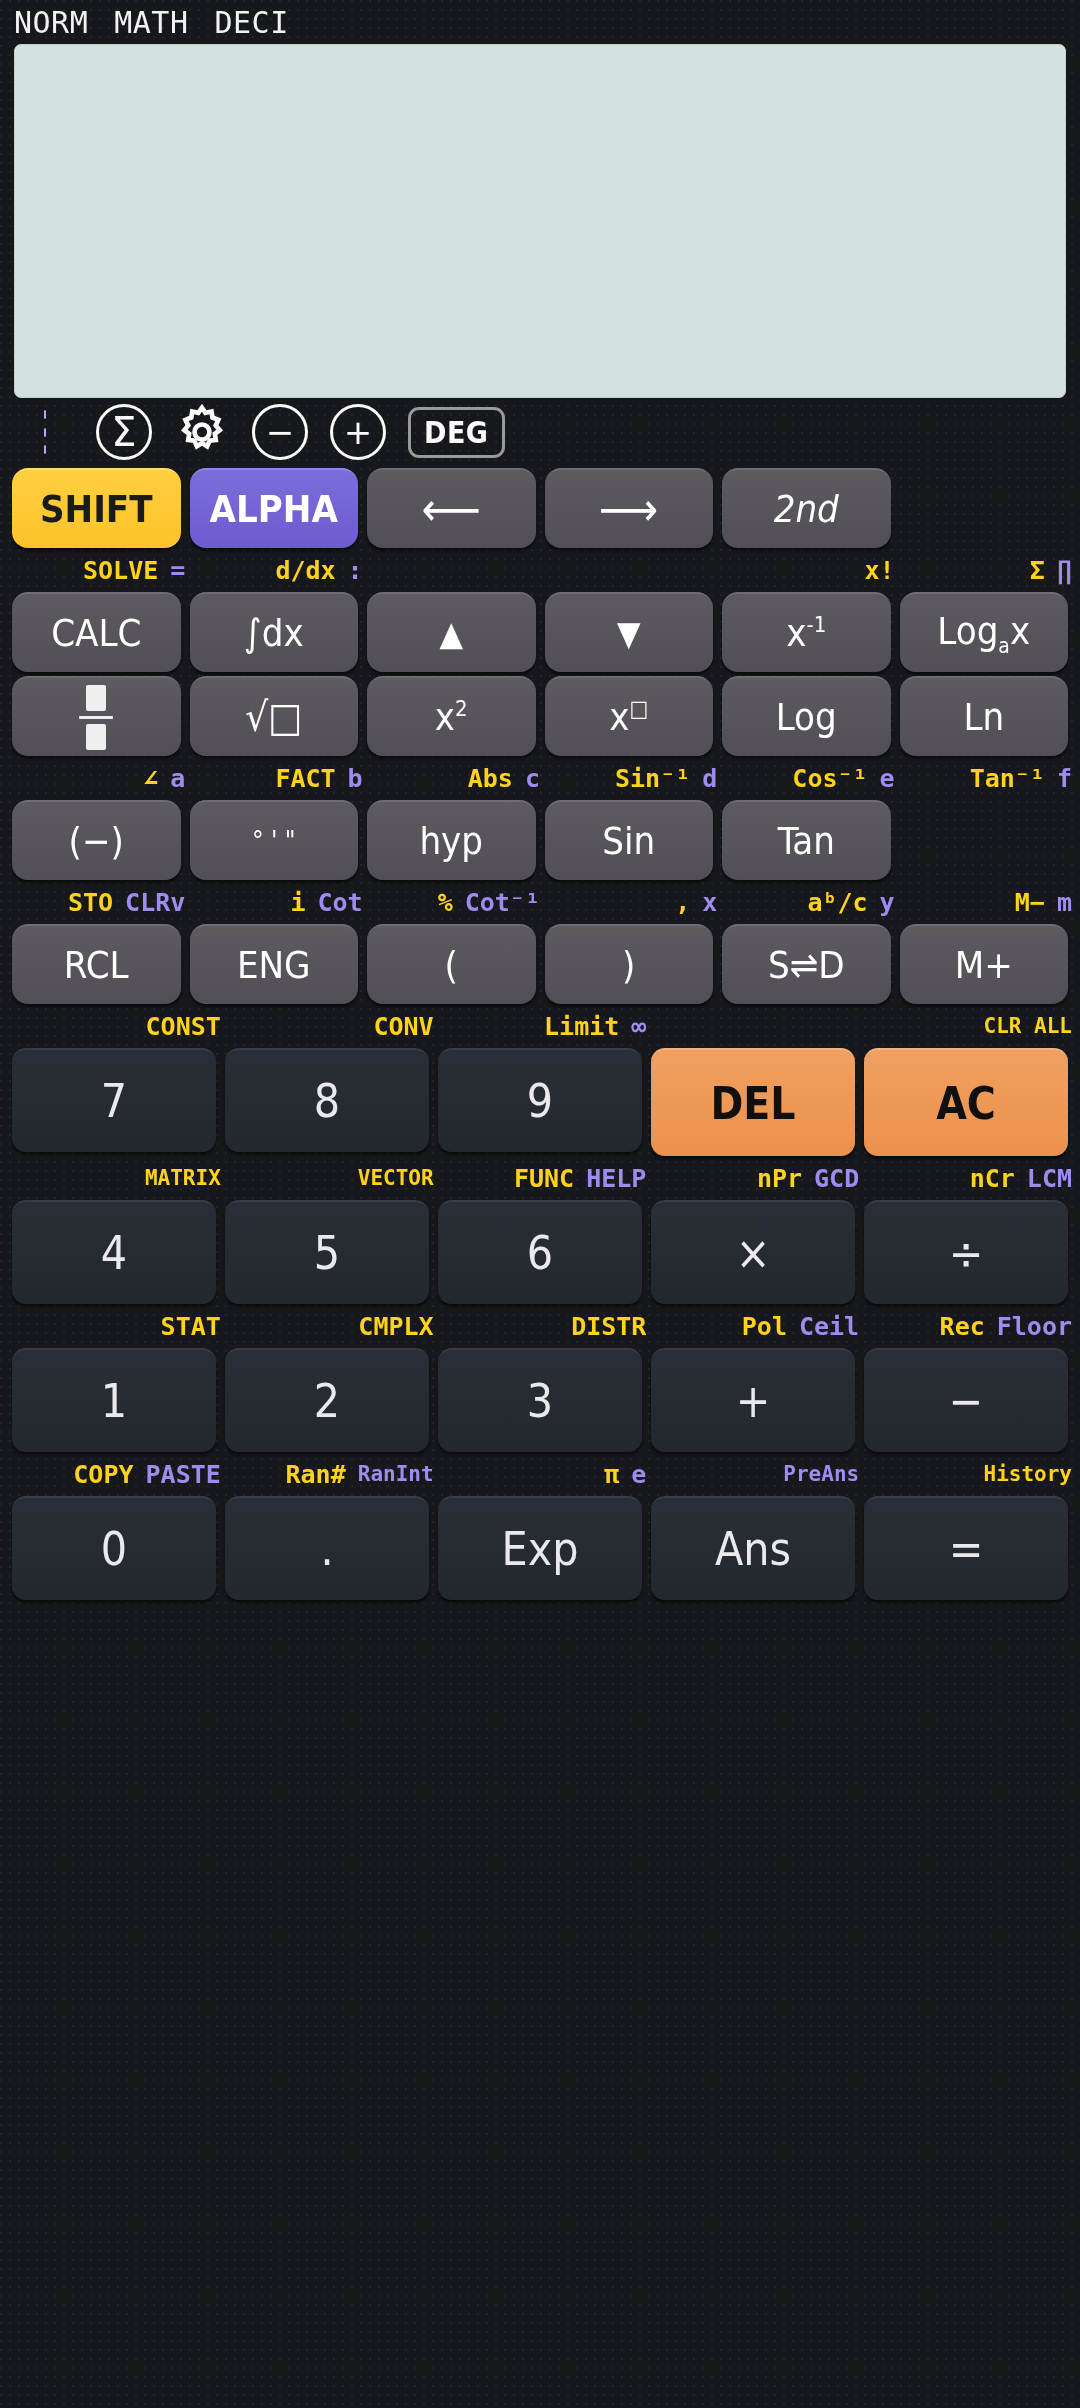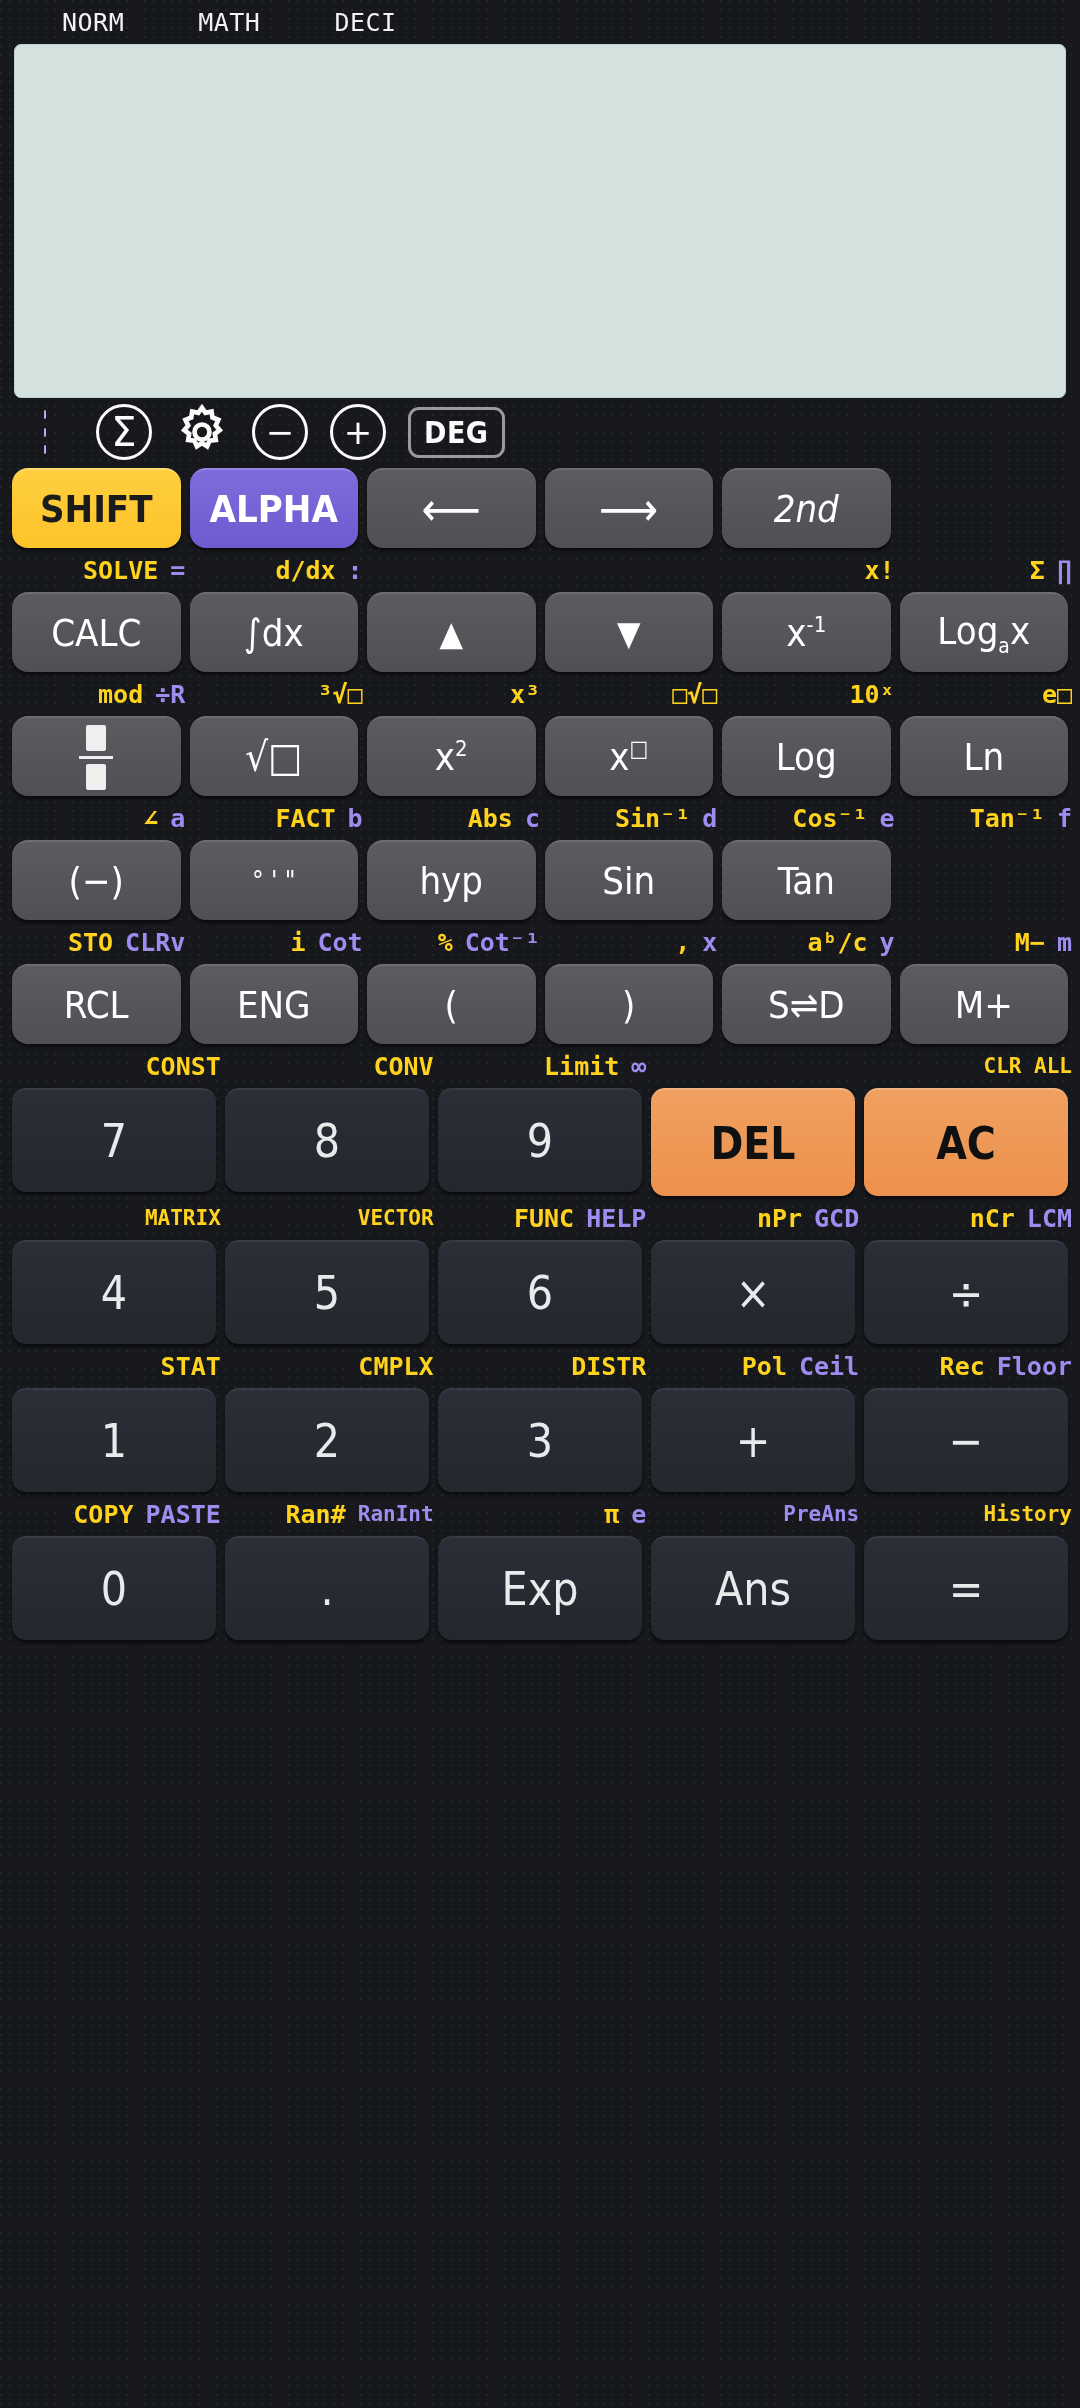--- a/index.html
+++ b/index.html
@@ -21,23 +21,22 @@
   #status-bar {
     height: 44px;
     display: flex;
     align-items: center;
     padding-left: 14px;
     gap: 26px;
   }
   #status-bar .st {
     color: #f2f2f2;
     font-family: "DejaVu Sans Mono", monospace;
-    font-size: 25px;
+    font-size: 30px;
     letter-spacing: 0.5px;
-    margin-left: 48px;
   }
 
   
   #display {
     margin: 0 14px;
     height: 354px;
     background: #d4e2df;
     border-radius: 7px;
     border: 1px solid #c2d2cf;
   }
@@ -220,41 +219,20 @@
       <div class="key tri">
         <span>▼</span>
       </div>
       <div class="key">
         <span>x<sup>-1</sup></span>
       </div>
       <div class="key">
         <span>Log<sub>a</sub>x</span>
       </div>
     </div>
-    <div class="labelrow">
-      <div class="lcell">
-        <span class="lbl-y">mod</span>
-        <span class="lbl-p">÷R</span>
-      </div>
-      <div class="lcell">
-        <span class="lbl-y">³√□</span>
-      </div>
-      <div class="lcell">
-        <span class="lbl-y">x³</span>
-      </div>
-      <div class="lcell">
-        <span class="lbl-y">□√□</span>
-      </div>
-      <div class="lcell">
-        <span class="lbl-y">10ˣ</span>
-      </div>
-      <div class="lcell">
-        <span class="lbl-y">e□</span>
-      </div>
-    </div>
     <div class="keyrow">
       <div class="key">
         <span class="fracicon">
           <i></i>
           <b></b>
           <i></i>
         </span>
       </div>
       <div class="key">
         <span class="sqrt-ico">√□</span>

